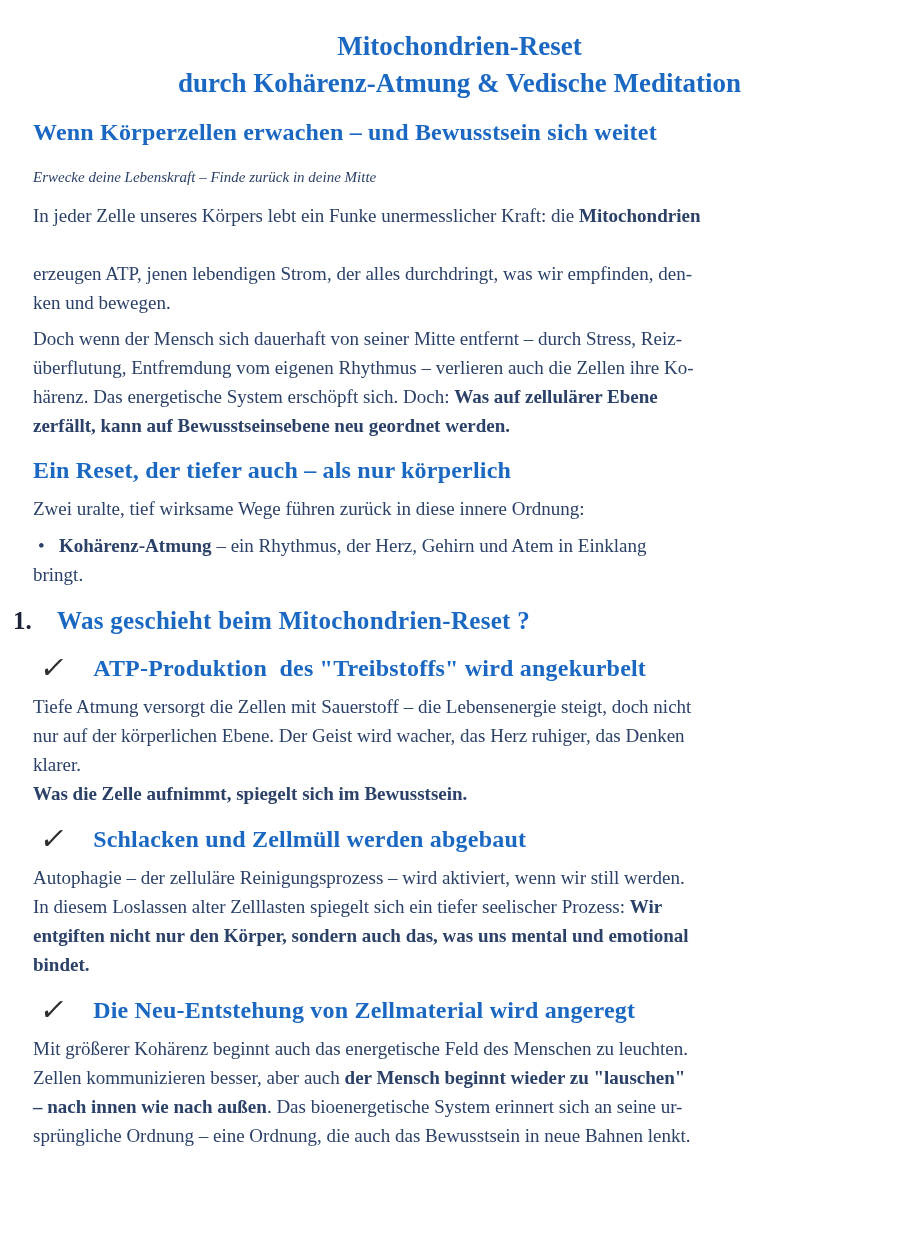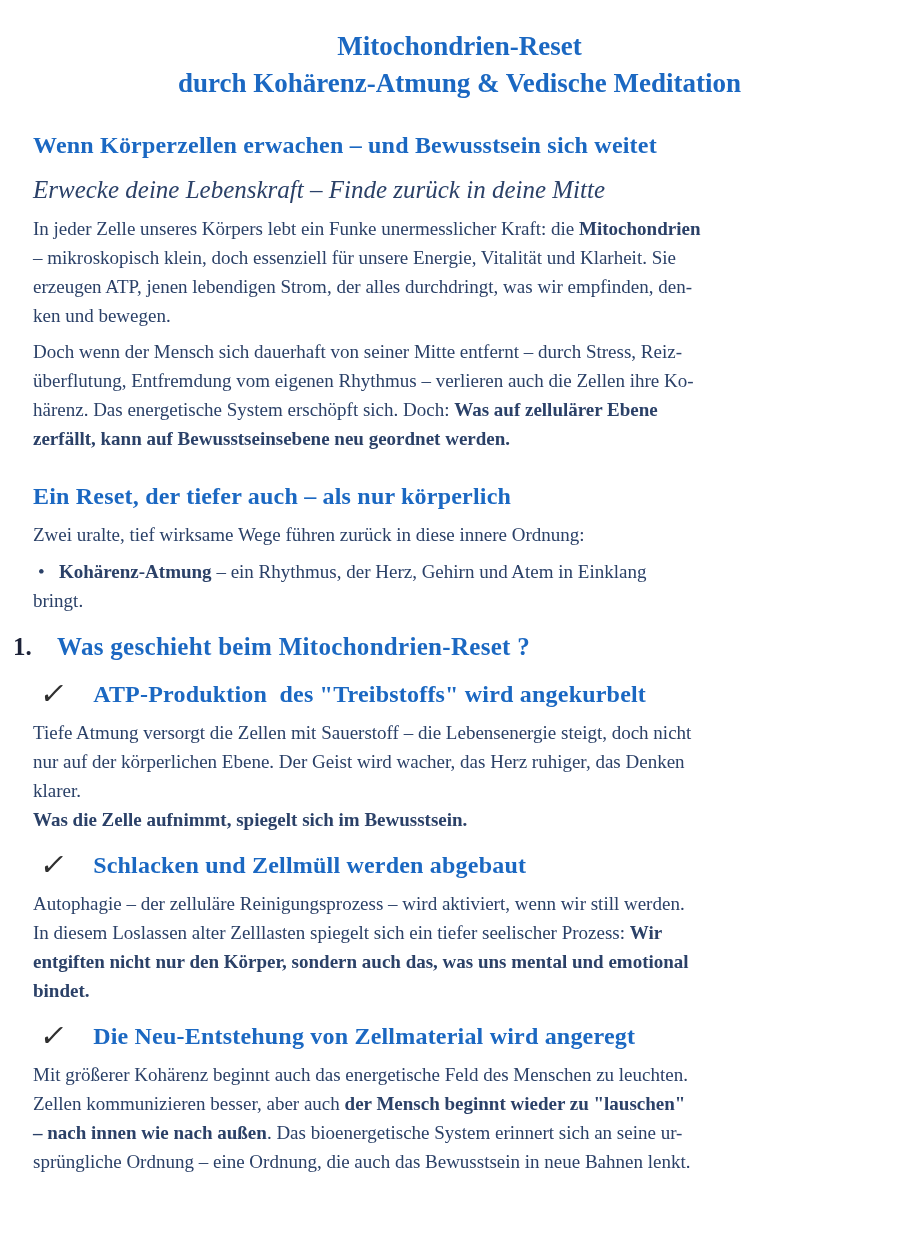--- a/index.html
+++ b/index.html
@@ -15,30 +15,30 @@
   }
   .title{
     margin:0;
     text-align:center;
     font-size:27px;
     line-height:37px;
     font-weight:bold;
     color:var(--accent-blue,#1b68c2);
   }
   .sec-h{
-    margin:28px 0 0;
+    margin:15px 0 0;
     font-size:24px;
     line-height:30px;
     font-weight:bold;
     color:var(--accent-blue,#1b68c2);
     letter-spacing:0.2px;
   }
   .lead{
     margin:15px 0 0;
-    font-size:25px;
+    font-size:15px;
     line-height:30px;
     font-style:italic;
     color:var(--body-navy,#2b4168);
   }
   .para{
     margin:9px 0 0;
     font-size:19px;
     line-height:29px;
     white-space:pre-wrap;
     color:var(--body-navy,#2b4168);
@@ -84,21 +84,21 @@
 <body>
 
 <div class="page">
 
   <h1 class="title"><span>Mitochondrien-Reset</span><br><span>durch Kohärenz-Atmung &amp; Vedische Meditation</span></h1>
 
   <h2 class="sec-h">Wenn Körperzellen erwachen – und Bewusstsein sich weitet</h2>
 
   <p class="lead">Erwecke deine Lebenskraft – Finde zurück in deine Mitte</p>
 
-  <p class="para"><span>In jeder Zelle unseres Körpers lebt ein Funke unermesslicher Kraft: die </span><span class="b">Mitochondrien</span><br><span>– mikroskopisch klein, doch essenziell für unsere Energie, Vitalität und Klarheit. Sie</span><br><span>erzeugen ATP, jenen lebendigen Strom, der alles durchdringt, was wir empfinden, den-</span><br><span>ken und bewegen.</span></p>
+  <p class="para"><span>In jeder Zelle unseres Körpers lebt ein Funke unermesslicher Kraft: die </span><span class="b">Mitochondrien</span><br><br><span>erzeugen ATP, jenen lebendigen Strom, der alles durchdringt, was wir empfinden, den-</span><br><span>ken und bewegen.</span></p>
 
   <p class="para tight"><span>Doch wenn der Mensch sich dauerhaft von seiner Mitte entfernt – durch Stress, Reiz-</span><br><span>überflutung, Entfremdung vom eigenen Rhythmus – verlieren auch die Zellen ihre Ko-</span><br><span>härenz. Das energetische System erschöpft sich. Doch: </span><span class="b">Was auf zellulärer Ebene</span><br><span class="b">zerfällt, kann auf Bewusstseinsebene neu geordnet werden.</span></p>
 
   <h2 class="sec-h">Ein Reset, der tiefer auch – als nur körperlich</h2>
 
   <p class="para"><span>Zwei uralte, tief wirksame Wege führen zurück in diese innere Ordnung:</span></p>
 
   <p class="para bullet"><span>•   </span><span class="b">Kohärenz-Atmung</span><span> – ein Rhythmus, der Herz, Gehirn und Atem in Einklang</span><br><span>bringt.</span></p>
 
 

